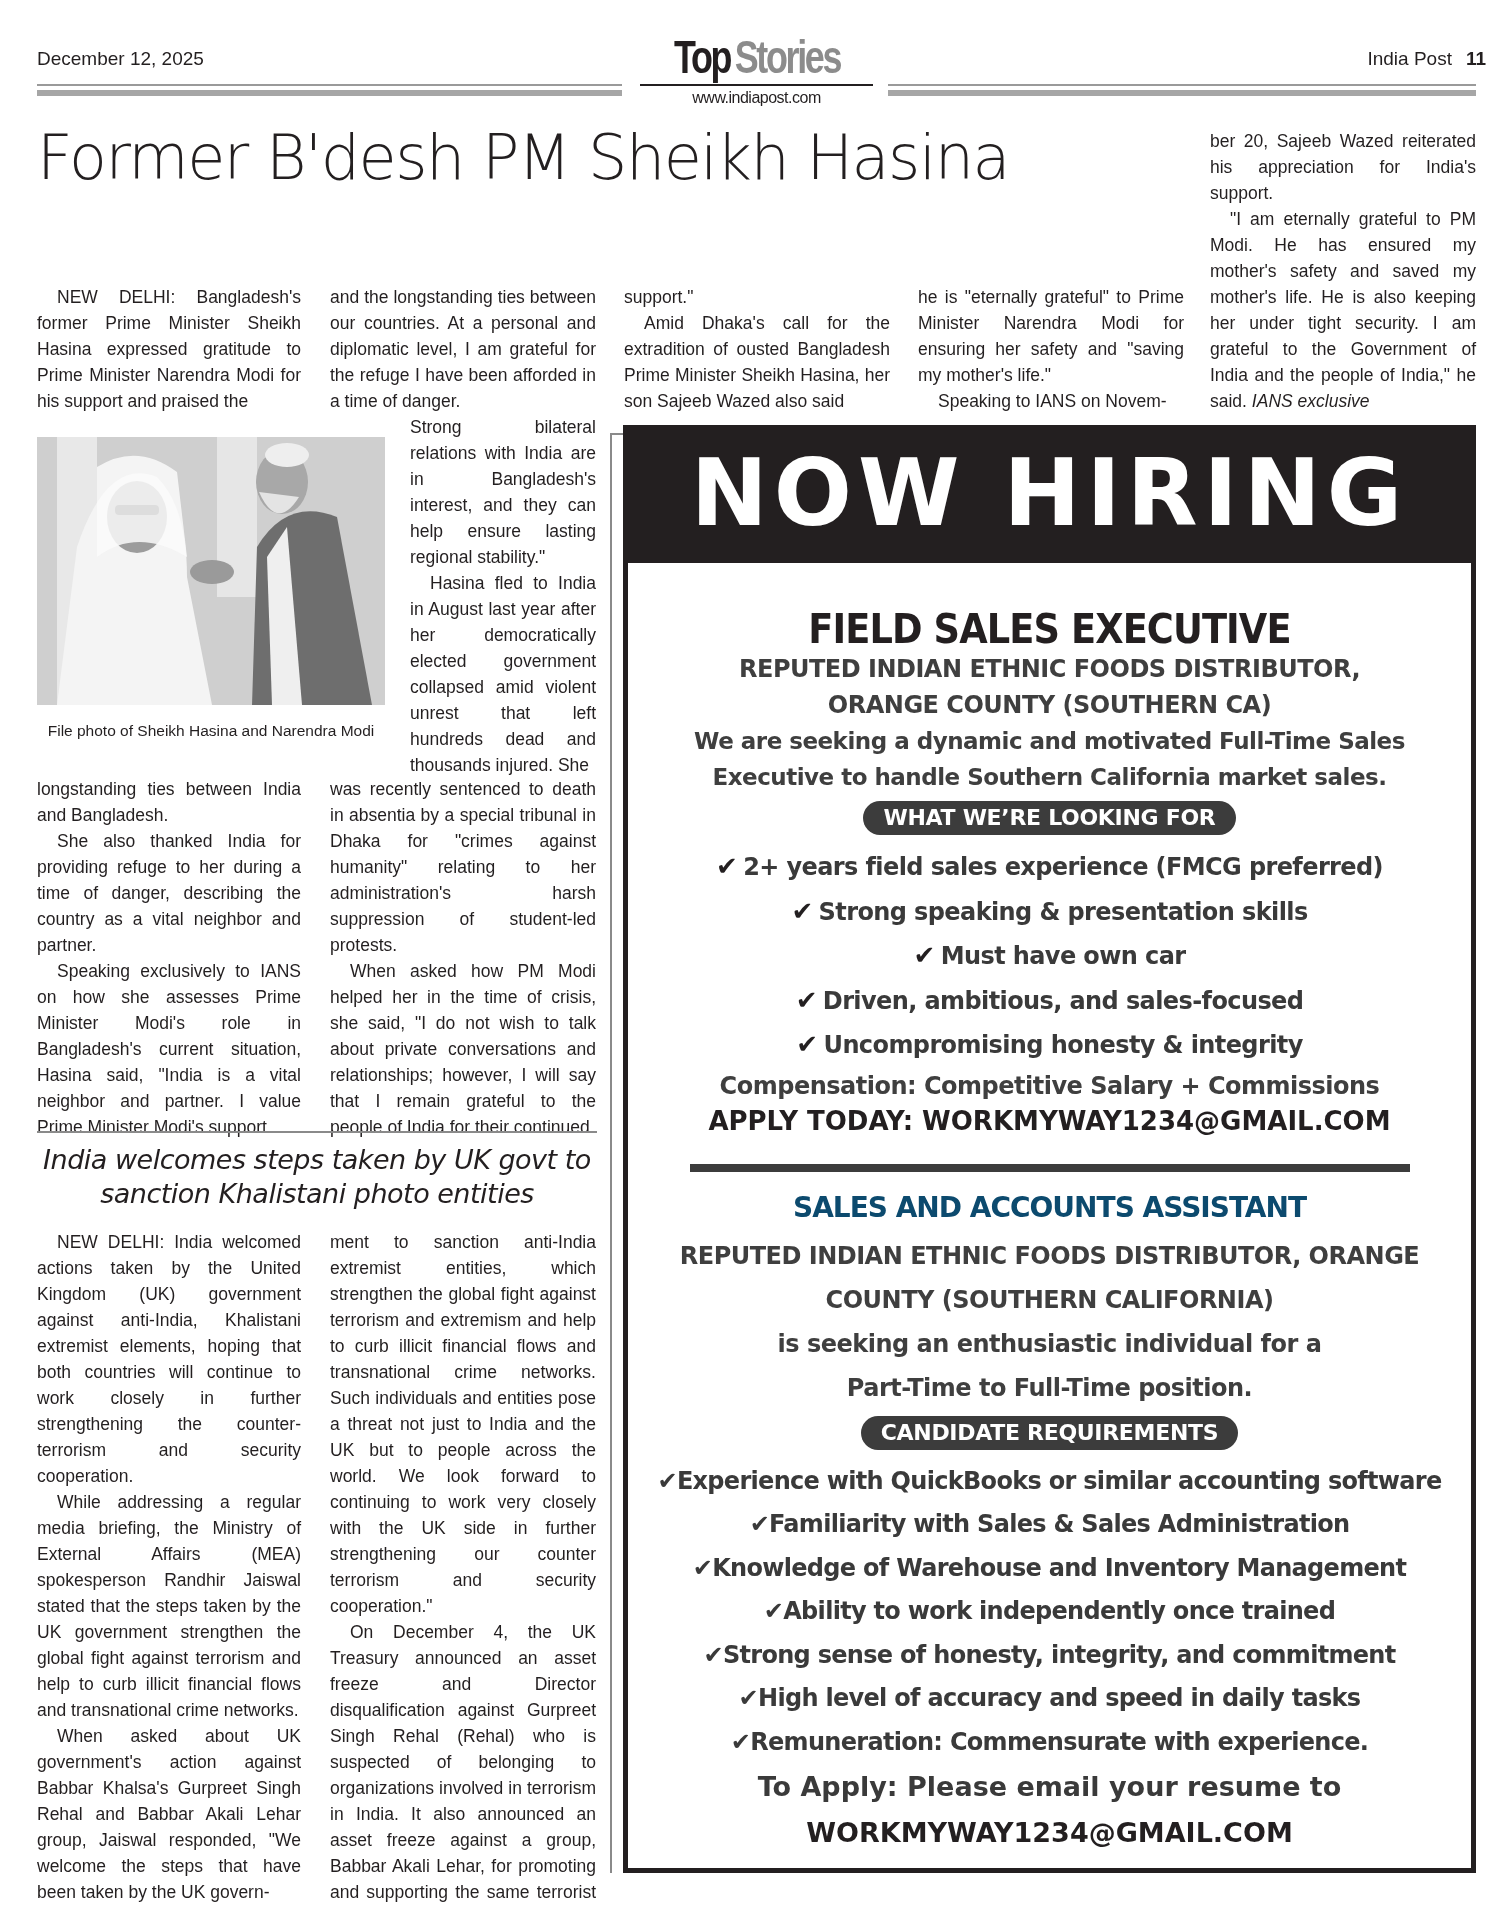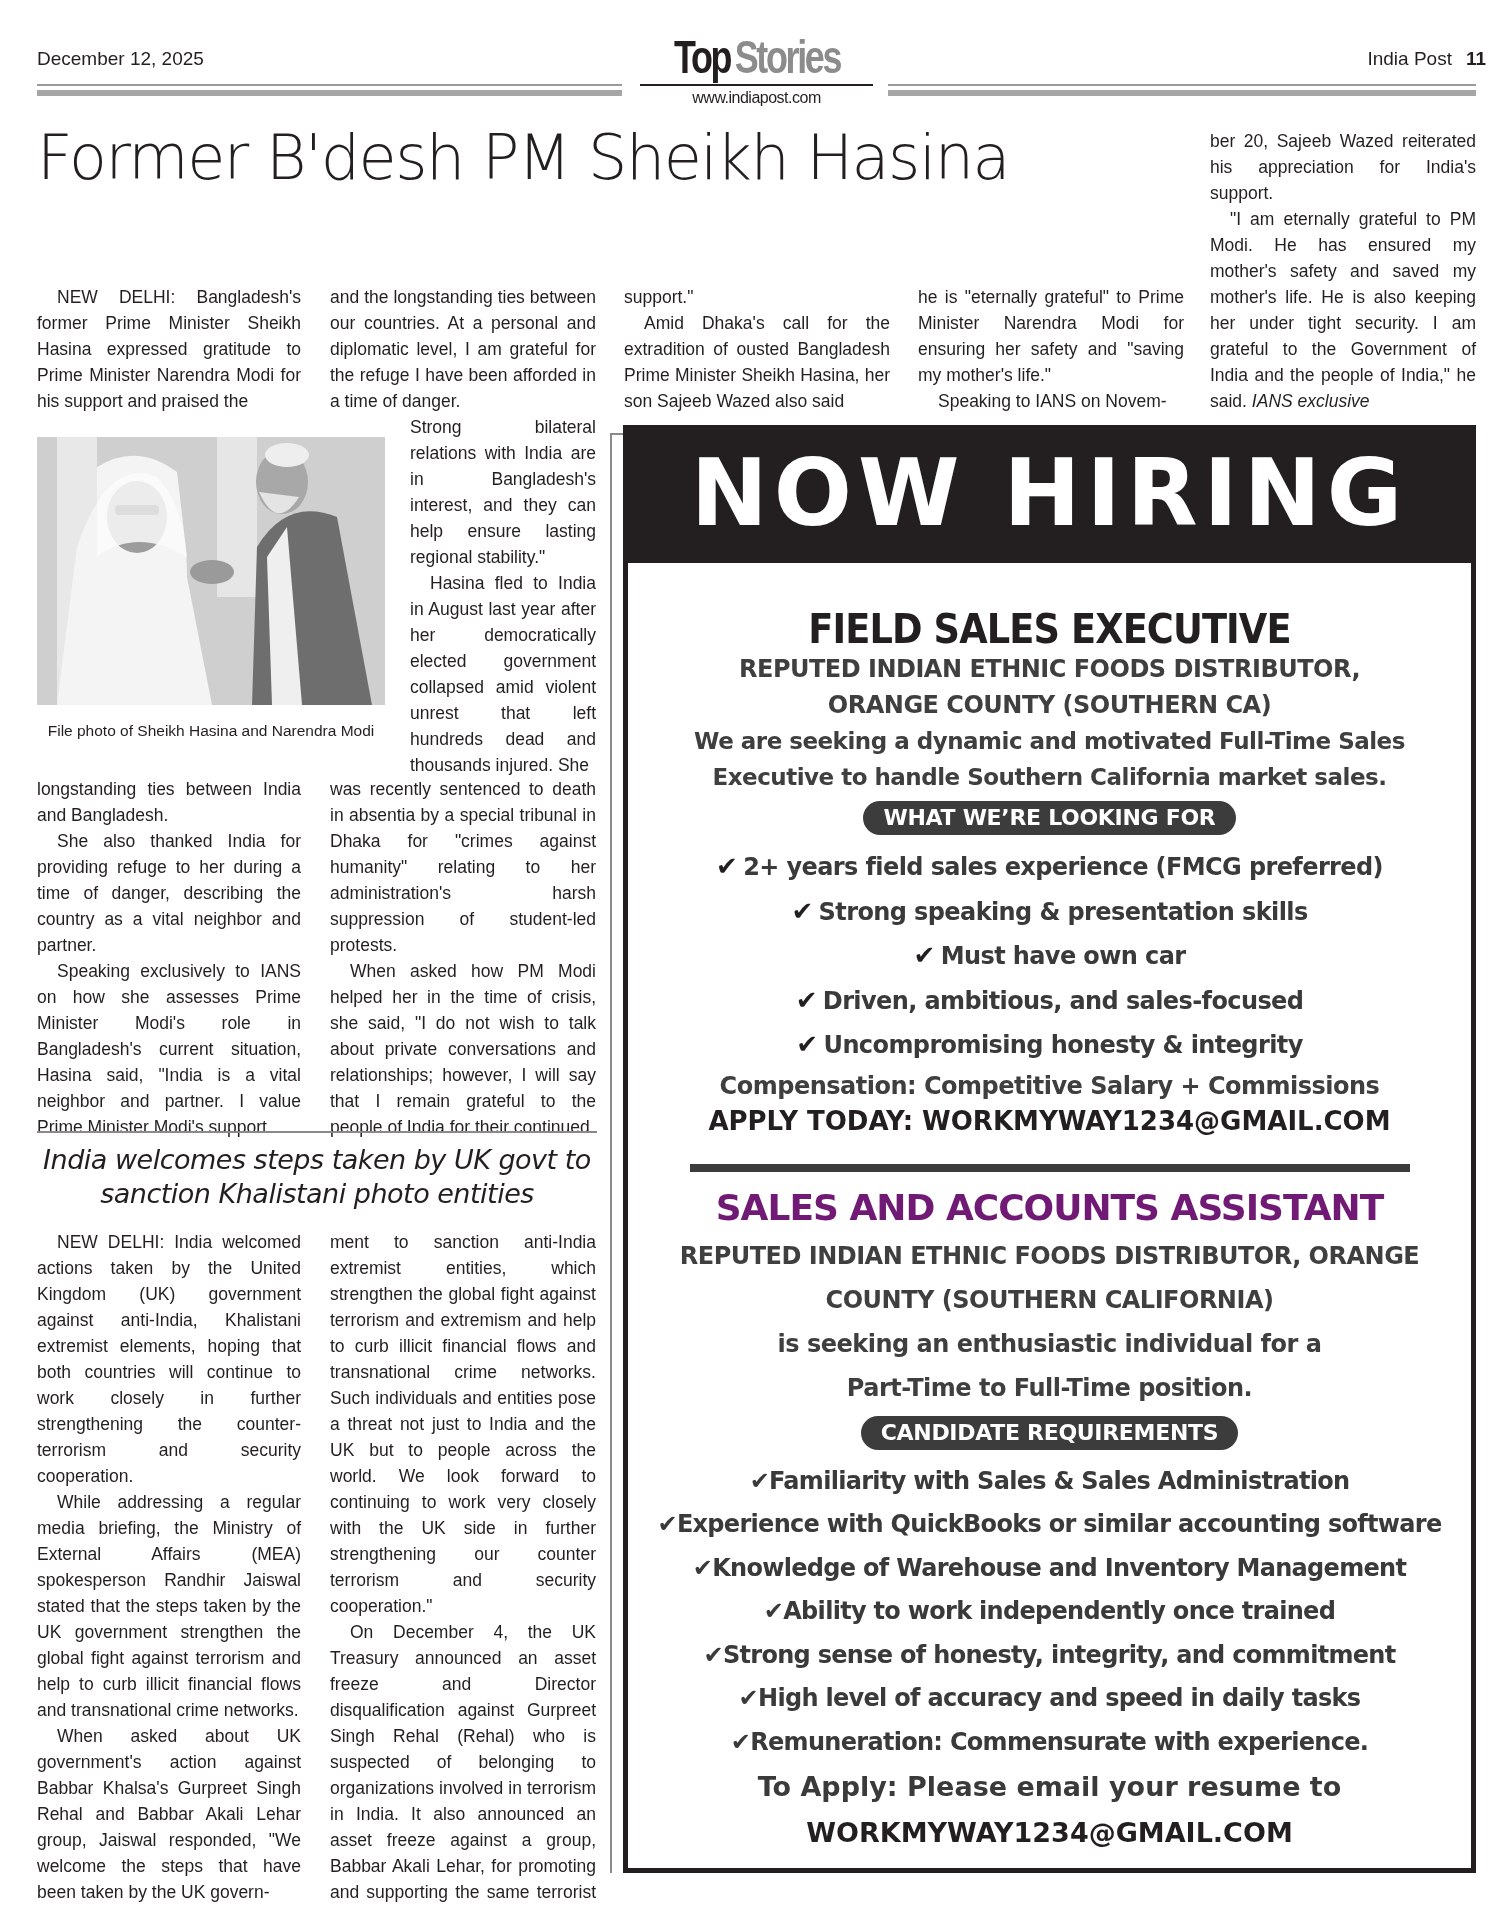--- a/index.html
+++ b/index.html
@@ -54,21 +54,21 @@
                 letter-spacing: -1px; transform: scaleX(0.92); }
   .ad .co { font-weight: bold; font-size: 24px; line-height: 36px; color: #3f3f3f; letter-spacing: -0.5px; }
   .ad .desc { font-weight: bold; font-size: 23px; line-height: 36px; color: #3f3f3f; letter-spacing: -0.5px; }
   .pill { display: inline-block; background: #3c3c3c; color: #ffffff; font-weight: bold; font-size: 22px;
           line-height: 34px; padding: 0 20px; border-radius: 17px; margin: 6px 0 10px; letter-spacing: -0.3px; }
   .ad .bul { font-weight: bold; font-size: 24px; line-height: 43.5px; color: #3a3a3a; letter-spacing: -0.6px; }
   .ad .bul .chk { color: #231f20; font-size: 26px; margin-right: 6px; }
   .ad .comp { font-weight: bold; font-size: 24px; line-height: 36px; color: #3f3f3f; letter-spacing: -0.5px; }
   .ad .apply { font-weight: bold; font-size: 26px; line-height: 34px; color: #231f20; letter-spacing: 0px; }
   .ad .divider { width: 720px; height: 8px; background: #3c3c3c; margin: 26px auto 10px; }
-  .ad .title2 { font-weight: bold; font-size: 36px; line-height: 52px; color: #701a75; letter-spacing: -1px; }
+  .ad .title2 { font-weight: bold; font-size: 28px; line-height: 52px; color: #0c4a6e; letter-spacing: -1px; }
   .ad .co2 { font-weight: bold; font-size: 24px; line-height: 44px; color: #3f3f3f; letter-spacing: -0.5px; }
   .ad .bul2 { font-weight: bold; font-size: 24px; line-height: 43.5px; color: #3a3a3a; letter-spacing: -0.7px; white-space: nowrap; }
   .ad .toapply { font-weight: bold; font-size: 27px; line-height: 46px; color: #3a3a3a; }
   .ad .email2 { font-weight: bold; font-size: 27px; line-height: 46px; color: #231f20; }
 </style>
 </head>
 <body>
 
 <div class="mast-date">December 12, 2025</div>
 
@@ -192,22 +192,22 @@
 
     <div class="divider"></div>
 
     <div class="title2">SALES AND ACCOUNTS ASSISTANT</div>
     <div class="co2">REPUTED INDIAN ETHNIC FOODS DISTRIBUTOR, ORANGE</div>
     <div class="co2">COUNTY (SOUTHERN CALIFORNIA)</div>
     <div class="co2">is seeking an enthusiastic individual for a</div>
     <div class="co2">Part-Time to Full-Time position.</div>
     <div class="pill">CANDIDATE REQUIREMENTS</div>
 
+    <div class="bul2"><span class="chk">✔</span><span>Experience with QuickBooks or similar accounting software</span></div>
     <div class="bul2"><span class="chk">✔</span><span>Familiarity with Sales &amp; Sales Administration</span></div>
-    <div class="bul2"><span class="chk">✔</span><span>Experience with QuickBooks or similar accounting software</span></div>
     <div class="bul2"><span class="chk">✔</span><span>Knowledge of Warehouse and Inventory Management</span></div>
     <div class="bul2"><span class="chk">✔</span><span>Ability to work independently once trained</span></div>
     <div class="bul2"><span class="chk">✔</span><span>Strong sense of honesty, integrity, and commitment</span></div>
     <div class="bul2"><span class="chk">✔</span><span>High level of accuracy and speed in daily tasks</span></div>
     <div class="bul2"><span class="chk">✔</span><span>Remuneration: Commensurate with experience.</span></div>
 
     <div class="toapply">To Apply: Please email your resume to</div>
     <div class="email2">WORKMYWAY1234@GMAIL.COM</div>
   </div>
 </div>

